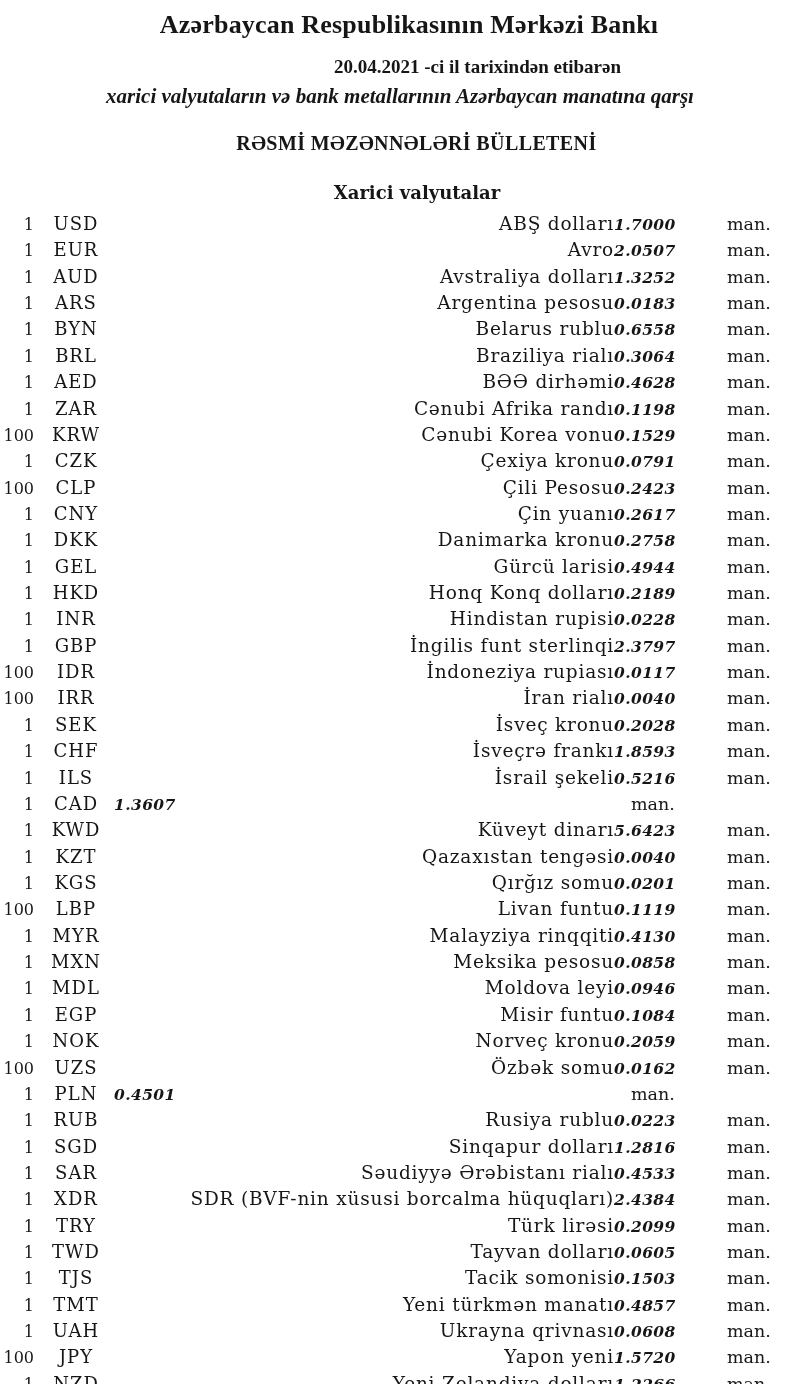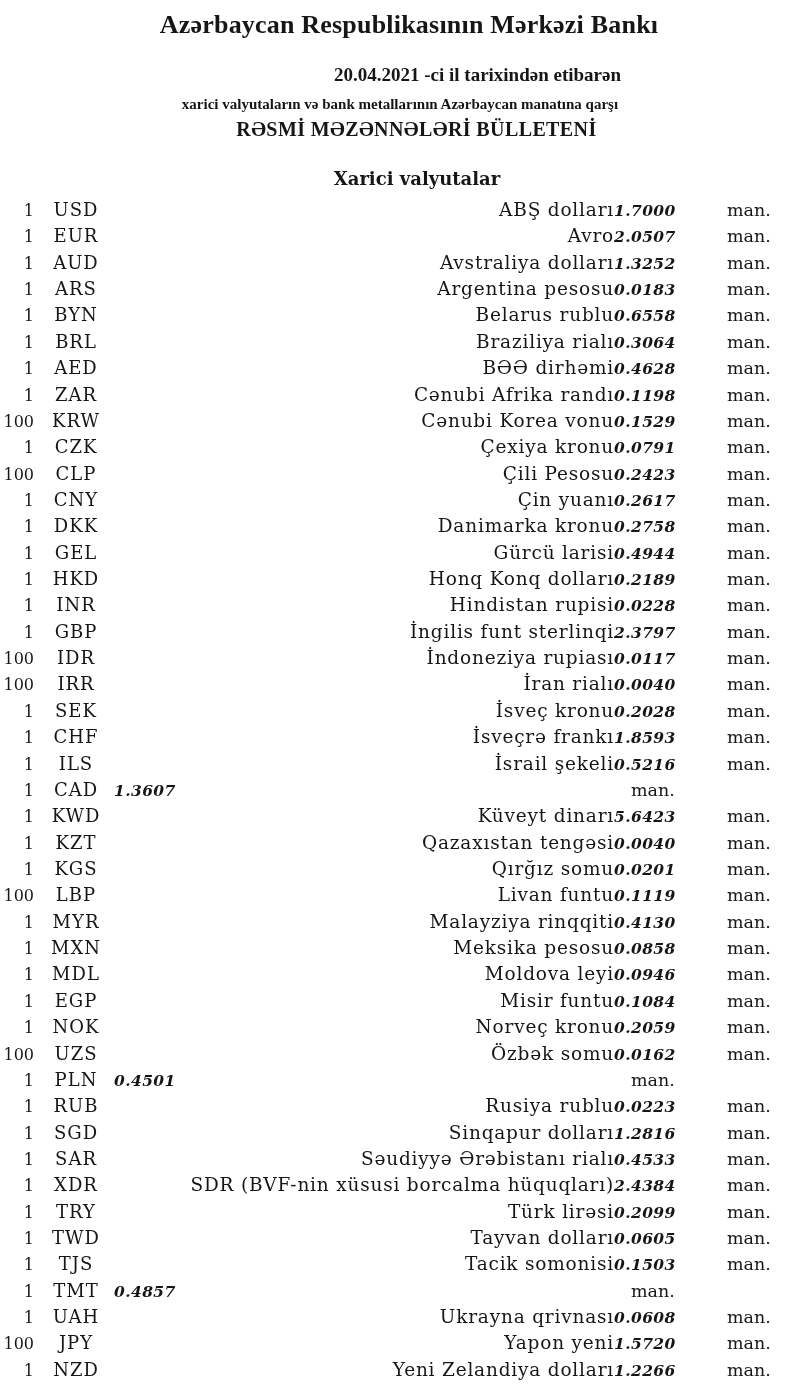--- a/index.html
+++ b/index.html
@@ -7,23 +7,23 @@
     width: 800px; height: 1384px;
     background: #ffffff; color: #161616;
     font-family: "DejaVu Serif", "Liberation Serif", serif;
     overflow: hidden;
   }
   .page { position: relative; width: 800px; height: 1015px; }
 
   
   .hdr { text-align: center; font-family: "Liberation Serif", serif; font-weight: bold; }
   .t1 { font-size: 26px; line-height: 30px; padding-top: 10px; margin-left: 18px; letter-spacing: 0.2px; }
-  .t2 { font-size: 19px; line-height: 22px; margin-top: 24px;  margin-left: 155px; }
-  .t3 { font-size: 15px; line-height: 22px; margin-top: 7px; }
-  .t4 { font-size: 20px; line-height: 24px; margin-top: 2px;  margin-left: 33px; letter-spacing: 0.4px; }
+  .t2 { font-size: 19px; line-height: 22px; margin-top: 16px;  margin-left: 155px; }
+  .t3 { font-size: 21px; line-height: 22px; margin-top: 7px; font-style: italic; }
+  .t4 { font-size: 20px; line-height: 24px; margin-top: 24px;  margin-left: 33px; letter-spacing: 0.4px; }
 
   .section-title {
     text-align: center; font-weight: bold;
     font-size: 18px; line-height: 22px;
     margin-top: 27px; margin-left: 34px;
     font-family: "DejaVu Serif", "Liberation Serif", serif;
   }
 
   
   .rates { margin-top: 7px; padding-right: 27px; }
@@ -378,20 +378,21 @@
     <span class="c-qty">1</span>
     <span class="c-code">TJS</span>
     <span class="c-name">Tacik somonisi</span>
     <span class="c-rate">0.1503</span>
     <span class="c-unit">man.</span>
   </div>
 
   <div class="row">
     <span class="c-qty">1</span>
     <span class="c-code">TMT</span>
+    <span class="c-name">Yeni türkmən manatı</span>
     <span class="c-rate">0.4857</span>
     <span class="c-unit">man.</span>
   </div>
 
   <div class="row">
     <span class="c-qty">1</span>
     <span class="c-code">UAH</span>
     <span class="c-name">Ukrayna qrivnası</span>
     <span class="c-rate">0.0608</span>
     <span class="c-unit">man.</span>

